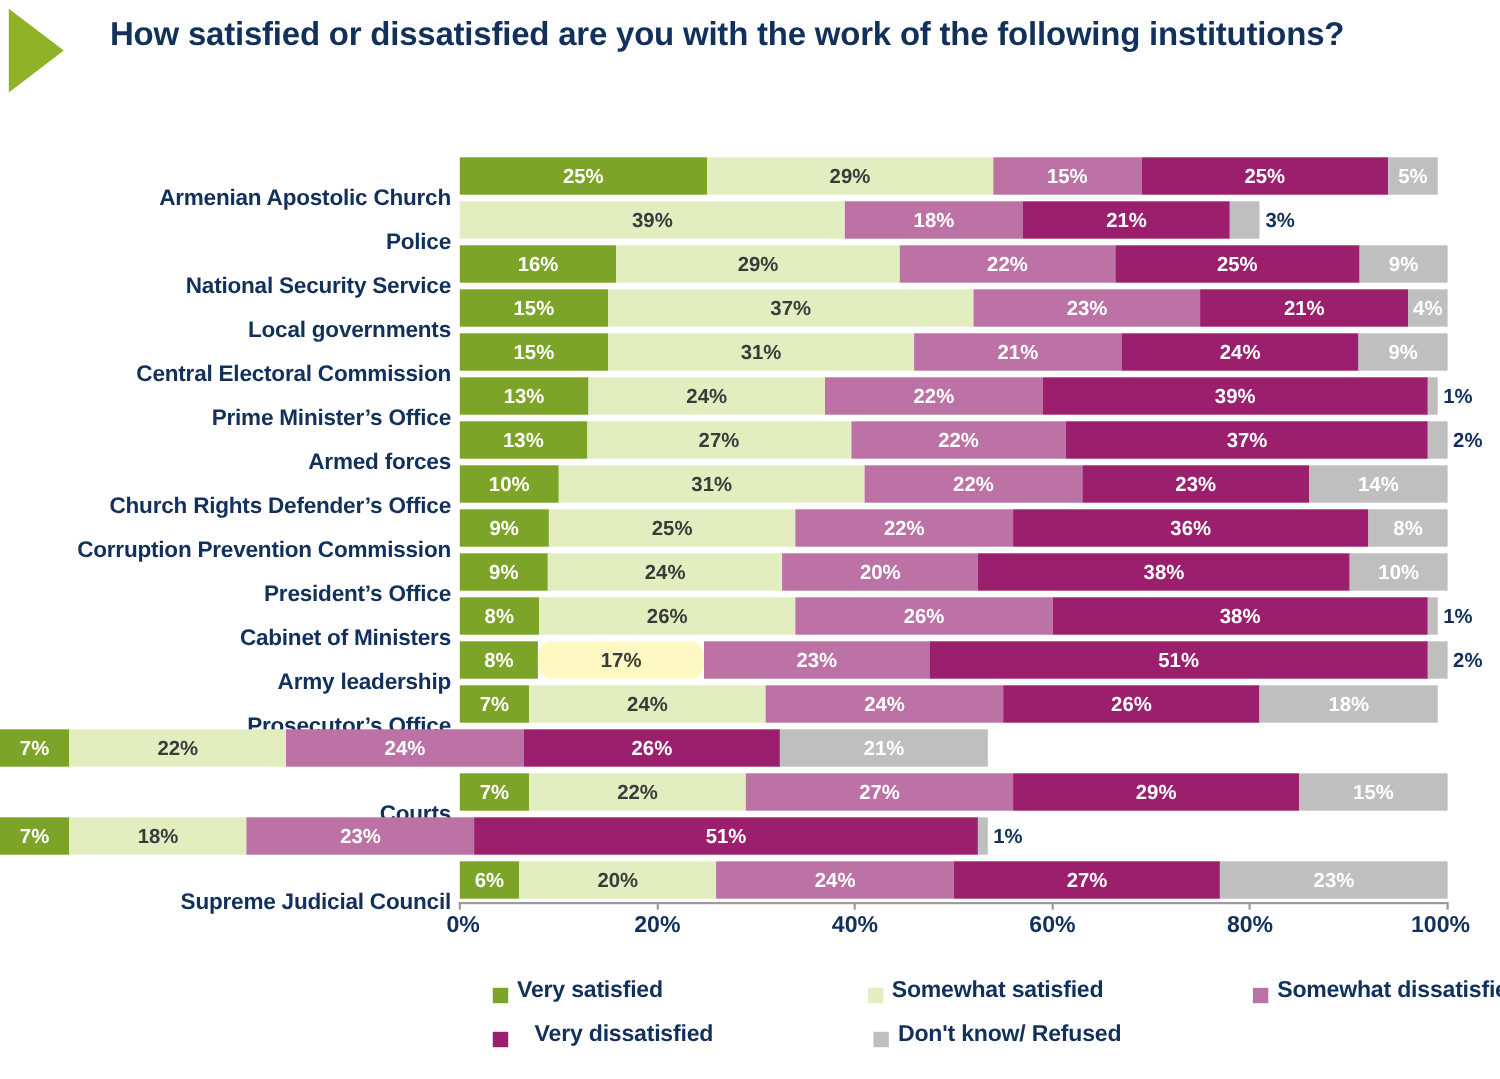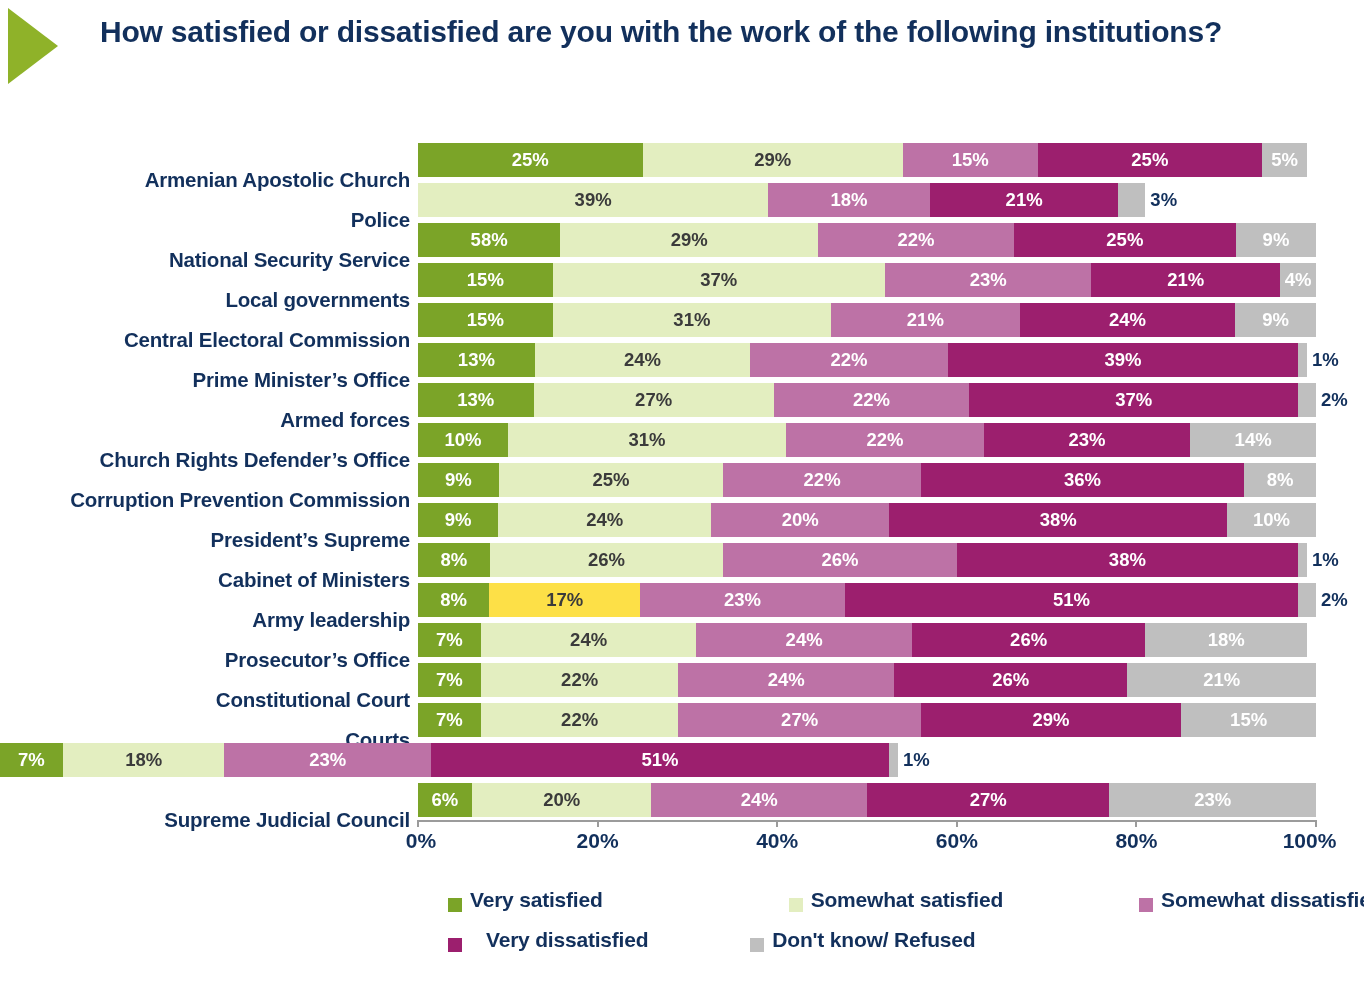--- a/index.html
+++ b/index.html
@@ -202,21 +202,21 @@
               <div class="seg" style="width: 26.94px; background: rgb(191, 191, 191); color: rgb(255, 255, 255);">
                 <span class="lbl-out">3%</span>
               </div>
             </div>
           </div>
         </div>
         <div class="row">
           <div class="row-label">National Security Service</div>
           <div class="bar-area">
             <div class="bars">
-              <div class="seg" style="width: 143.68px; background: rgb(123, 164, 40);">58%</div>
+              <div class="seg" style="width: 143.68px; background: rgb(123, 164, 40);">16%</div>
               <div class="seg" style="width: 260.42px; background: rgb(227, 238, 192); color: rgb(59, 59, 59);">29%</div>
               <div class="seg" style="width: 197.56px; background: rgb(189, 114, 166);">22%</div>
               <div class="seg" style="width: 224.5px; background: rgb(156, 31, 110);">25%</div>
               <div class="seg" style="width: 80.82px; background: rgb(191, 191, 191); color: rgb(255, 255, 255);">9%</div>
             </div>
           </div>
         </div>
         <div class="row">
           <div class="row-label">Local governments</div>
           <div class="bar-area">
@@ -287,21 +287,21 @@
             <div class="bars">
               <div class="seg" style="width: 80.82px; background: rgb(123, 164, 40);">9%</div>
               <div class="seg" style="width: 224.5px; background: rgb(227, 238, 192); color: rgb(59, 59, 59);">25%</div>
               <div class="seg" style="width: 197.56px; background: rgb(189, 114, 166);">22%</div>
               <div class="seg" style="width: 323.28px; background: rgb(156, 31, 110);">36%</div>
               <div class="seg" style="width: 71.84px; background: rgb(191, 191, 191); color: rgb(255, 255, 255);">8%</div>
             </div>
           </div>
         </div>
         <div class="row">
-          <div class="row-label">President’s Supreme</div>
+          <div class="row-label">President’s Office</div>
           <div class="bar-area">
             <div class="bars">
               <div class="seg" style="width: 80.82px; background: rgb(123, 164, 40);">9%</div>
               <div class="seg" style="width: 215.52px; background: rgb(227, 238, 192); color: rgb(59, 59, 59);">24%</div>
               <div class="seg" style="width: 179.6px; background: rgb(189, 114, 166);">20%</div>
               <div class="seg" style="width: 341.24px; background: rgb(156, 31, 110);">38%</div>
               <div class="seg" style="width: 89.8px; background: rgb(191, 191, 191); color: rgb(255, 255, 255);">10%</div>
             </div>
           </div>
         </div>
@@ -317,21 +317,21 @@
                 <span class="lbl-out">1%</span>
               </div>
             </div>
           </div>
         </div>
         <div class="row">
           <div class="row-label">Army leadership</div>
           <div class="bar-area">
             <div class="bars">
               <div class="seg" style="width: 71.84px; background: rgb(123, 164, 40);">8%</div>
-              <div class="seg" style="width: 152.66px; background: #fde047; color: rgb(59, 59, 59);">17%</div>
+              <div class="seg" style="width: 152.66px; background: #fef9c3; color: rgb(59, 59, 59); border-radius: 13px;">17%</div>
               <div class="seg" style="width: 206.54px; background: rgb(189, 114, 166);">23%</div>
               <div class="seg" style="width: 457.98px; background: rgb(156, 31, 110);">51%</div>
               <div class="seg" style="width: 17.96px; background: rgb(191, 191, 191); color: rgb(255, 255, 255);">
                 <span class="lbl-out">2%</span>
               </div>
             </div>
           </div>
         </div>
         <div class="row">
           <div class="row-label">Prosecutor’s Office</div>
@@ -339,21 +339,20 @@
             <div class="bars">
               <div class="seg" style="width: 62.86px; background: rgb(123, 164, 40);">7%</div>
               <div class="seg" style="width: 215.52px; background: rgb(227, 238, 192); color: rgb(59, 59, 59);">24%</div>
               <div class="seg" style="width: 215.52px; background: rgb(189, 114, 166);">24%</div>
               <div class="seg" style="width: 233.48px; background: rgb(156, 31, 110);">26%</div>
               <div class="seg" style="width: 161.64px; background: rgb(191, 191, 191); color: rgb(255, 255, 255);">18%</div>
             </div>
           </div>
         </div>
         <div class="row">
-          <div class="row-label">Constitutional Court</div>
           <div class="bar-area">
             <div class="bars">
               <div class="seg" style="width: 62.86px; background: rgb(123, 164, 40);">7%</div>
               <div class="seg" style="width: 197.56px; background: rgb(227, 238, 192); color: rgb(59, 59, 59);">22%</div>
               <div class="seg" style="width: 215.52px; background: rgb(189, 114, 166);">24%</div>
               <div class="seg" style="width: 233.48px; background: rgb(156, 31, 110);">26%</div>
               <div class="seg" style="width: 188.58px; background: rgb(191, 191, 191); color: rgb(255, 255, 255);">21%</div>
             </div>
           </div>
         </div>
@@ -425,20 +424,20 @@
         <div class="legend-item" style="margin-right: 38px; margin-left: 98px;">
           <span class="legend-swatch" style="background: rgb(189, 114, 166);"></span>
           <span class="legend-text">Somewhat dissatisfied</span>
         </div>
       </div>
       <div class="legend-row">
         <div class="legend-item" style="margin-right: 38px; gap: 16px;">
           <span class="legend-swatch" style="background: rgb(156, 31, 110);"></span>
           <span class="legend-text">Very dissatisfied</span>
         </div>
-        <div class="legend-item" style="margin-right: 38px; margin-left: 64px;">
+        <div class="legend-item" style="margin-right: 38px; margin-left: 108px;">
           <span class="legend-swatch" style="background: rgb(191, 191, 191);"></span>
           <span class="legend-text">Don't know/ Refused</span>
         </div>
       </div>
     </div>
 
 </div>
 
 </body></html>

